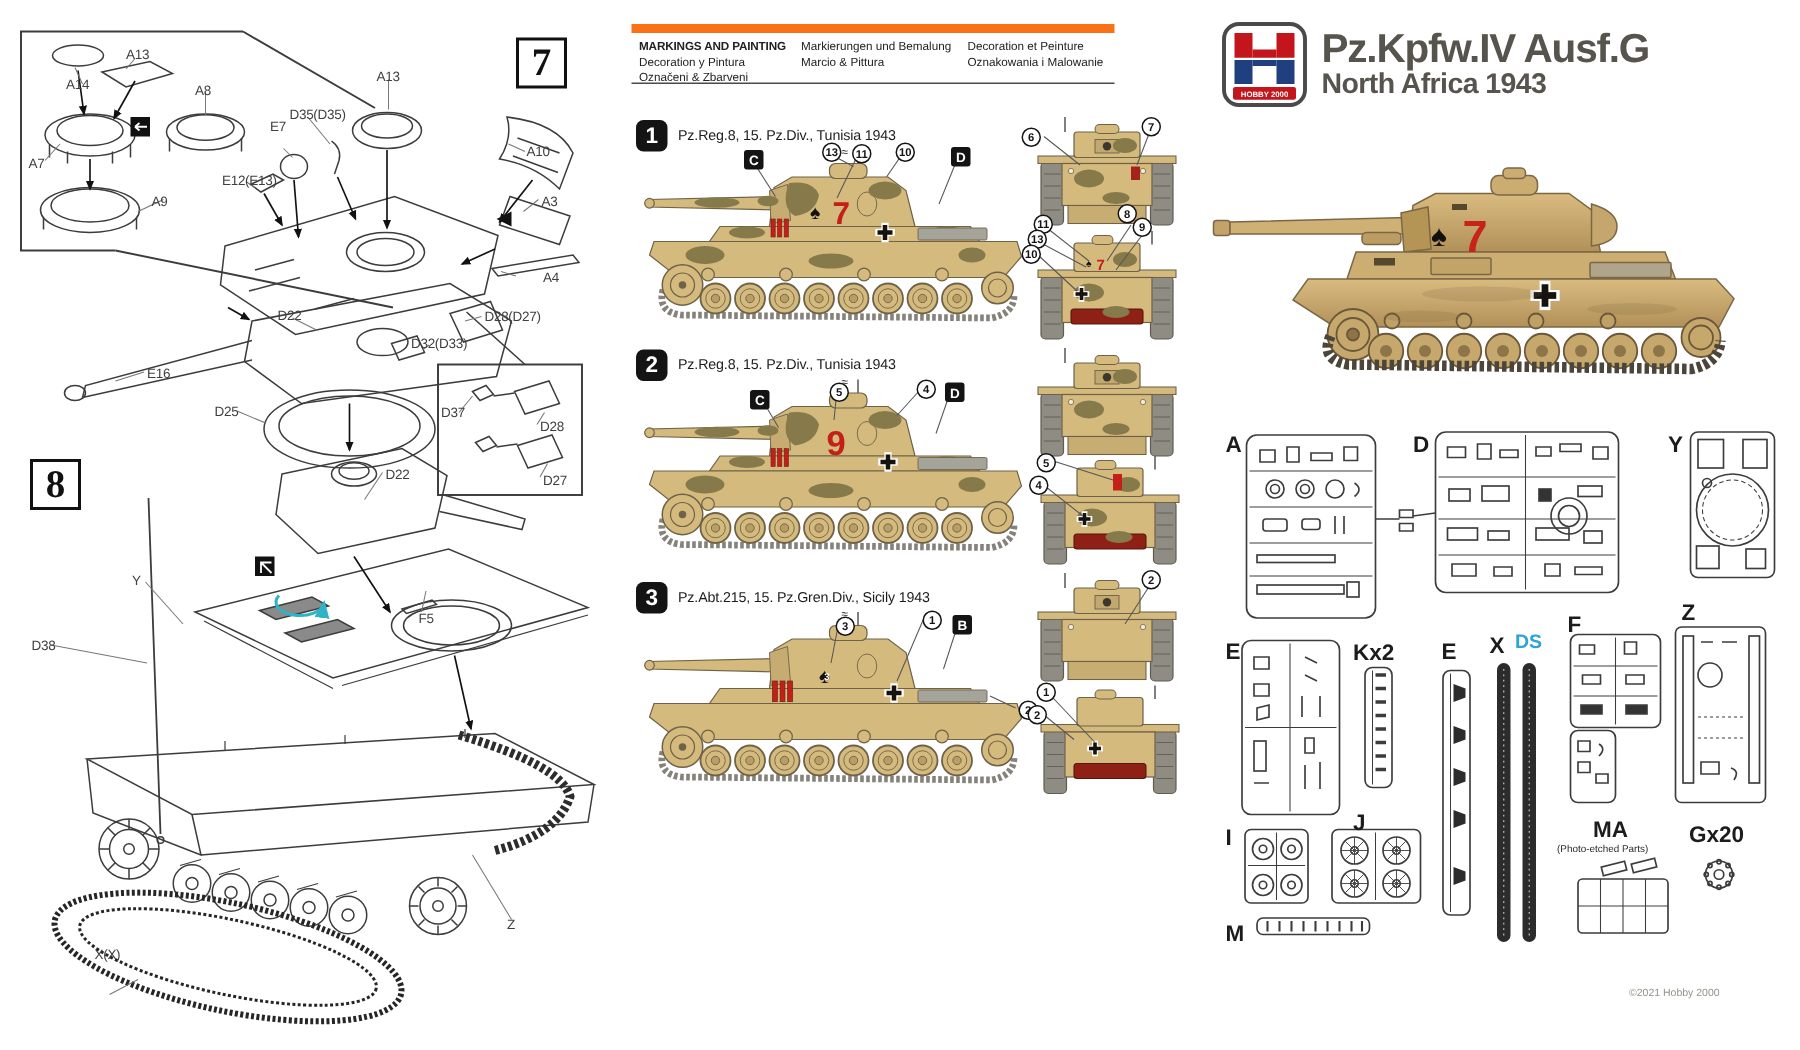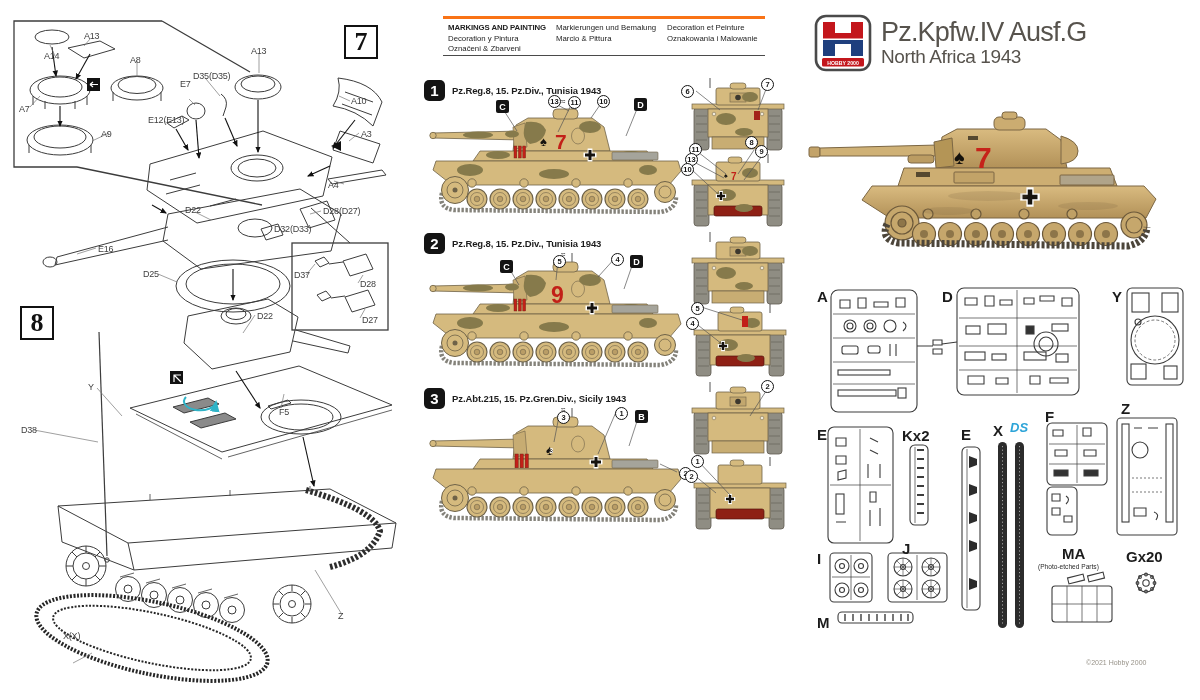--- a/index.html
+++ b/index.html
@@ -5,34 +5,34 @@
   *{box-sizing:border-box;margin:0;padding:0}
   html,body{background:#e8e8e8;font-family:"Liberation Sans",sans-serif}
   #page{position:relative;width:1200px;height:700px;background:#fff;overflow:hidden;margin:0 auto}
   #page svg{position:absolute}
   .lbl{position:absolute;font-size:9px;color:#3f3f3f;white-space:nowrap;line-height:1;letter-spacing:-.2px}
   .stepbox{position:absolute;width:34px;height:34px;border:2.2px solid #111;background:#fff;
            display:flex;align-items:center;justify-content:center;
            font:bold 26px "Liberation Serif",serif;color:#111}
   .numbox{position:absolute;width:21px;height:21px;background:#141414;color:#fff;border-radius:5px;
           display:flex;align-items:center;justify-content:center;font-weight:bold;font-size:15px}
-  .caption{position:absolute;font-size:9.5px;font-weight:bold;color:#1d1d1d;white-space:nowrap;letter-spacing:-.1px}
+  .caption{position:absolute;font-size:9.5px;font-weight:normal;color:#1d1d1d;white-space:nowrap;letter-spacing:-.1px}
   .cbox{position:absolute;width:13px;height:13px;background:#141414;color:#fff;border-radius:2px;
         display:flex;align-items:center;justify-content:center;font-size:9px;font-weight:bold}
   .ccir{position:absolute;width:13px;height:13px;background:#fff;border:1.3px solid #141414;border-radius:50%;
         color:#141414;display:flex;align-items:center;justify-content:center;font-size:7.5px;font-weight:bold}
-  .mh{position:absolute;left:443px;top:16px;width:322px;height:40px;border-top:3px solid #f97316;border-bottom:1px solid #4a4a4a}
+  .mh{position:absolute;left:421px;top:16px;width:322px;height:40px;border-top:6px solid #f97316;border-bottom:1px solid #4a4a4a}
   .mh .col{position:absolute;top:4px;font-size:7.8px;color:#222;line-height:10.5px;white-space:nowrap}
   .mh .b{font-weight:bold;letter-spacing:-.1px}
   .ttl{position:absolute;left:881px;top:18px;color:#57534d;width:316px}
-  .ttl .t1{font-size:27px;font-weight:normal;letter-spacing:-.8px;line-height:28px}
-  .ttl .t2{font-size:19px;font-weight:normal;letter-spacing:-.4px;line-height:22px}
+  .ttl .t1{font-size:27px;font-weight:bold;letter-spacing:-.8px;line-height:28px}
+  .ttl .t2{font-size:19px;font-weight:bold;letter-spacing:-.4px;line-height:22px}
   .ttl .t3{font-size:13px;font-weight:bold;line-height:18px}
   .spruelbl{position:absolute;font-size:15px;font-weight:bold;color:#1c1c1c;line-height:1}
-  .dslogo{position:absolute;font-size:13px;font-weight:bold;font-style:italic;color:#2da4d8;line-height:1}
+  .dslogo{position:absolute;font-size:13px;font-weight:bold;color:#2da4d8;line-height:1}
   .manote{position:absolute;font-size:6.6px;color:#2a2a2a;line-height:1}
   .copyright{position:absolute;font-size:7px;color:#979288;line-height:1}
 </style>
 </head>
 <body>
 
 <div id="page">
 
 <svg width="0" height="0">
 <defs>
@@ -304,21 +304,21 @@
 <div class="lbl" style="left:84px;top:32px">A13</div>
 <div class="lbl" style="left:130px;top:56px">A8</div>
 <div class="lbl" style="left:19px;top:105px">A7</div>
 <div class="lbl" style="left:101px;top:130px">A9</div>
 <div class="lbl" style="left:193px;top:72px">D35(D35)</div>
 <div class="lbl" style="left:180px;top:80px">E7</div>
 <div class="lbl" style="left:148px;top:116px">E12(E13)</div>
 <div class="lbl" style="left:251px;top:47px">A13</div>
 <div class="lbl" style="left:351px;top:97px">A10</div>
 <div class="lbl" style="left:361px;top:130px">A3</div>
-<div class="lbl" style="left:328px;top:181px">A4</div>
+<div class="lbl" style="left:362px;top:181px">A4</div>
 <div class="lbl" style="left:185px;top:206px">D22</div>
 <div class="lbl" style="left:98px;top:245px">E16</div>
 <div class="lbl" style="left:143px;top:270px">D25</div>
 <div class="lbl" style="left:274px;top:225px">D32(D33)</div>
 <div class="lbl" style="left:323px;top:207px">D28(D27)</div>
 <div class="lbl" style="left:294px;top:271px">D37</div>
 <div class="lbl" style="left:360px;top:280px">D28</div>
 <div class="lbl" style="left:362px;top:316px">D27</div>
 <div class="lbl" style="left:257px;top:312px">D22</div>
 <div class="lbl" style="left:88px;top:383px">Y</div>

